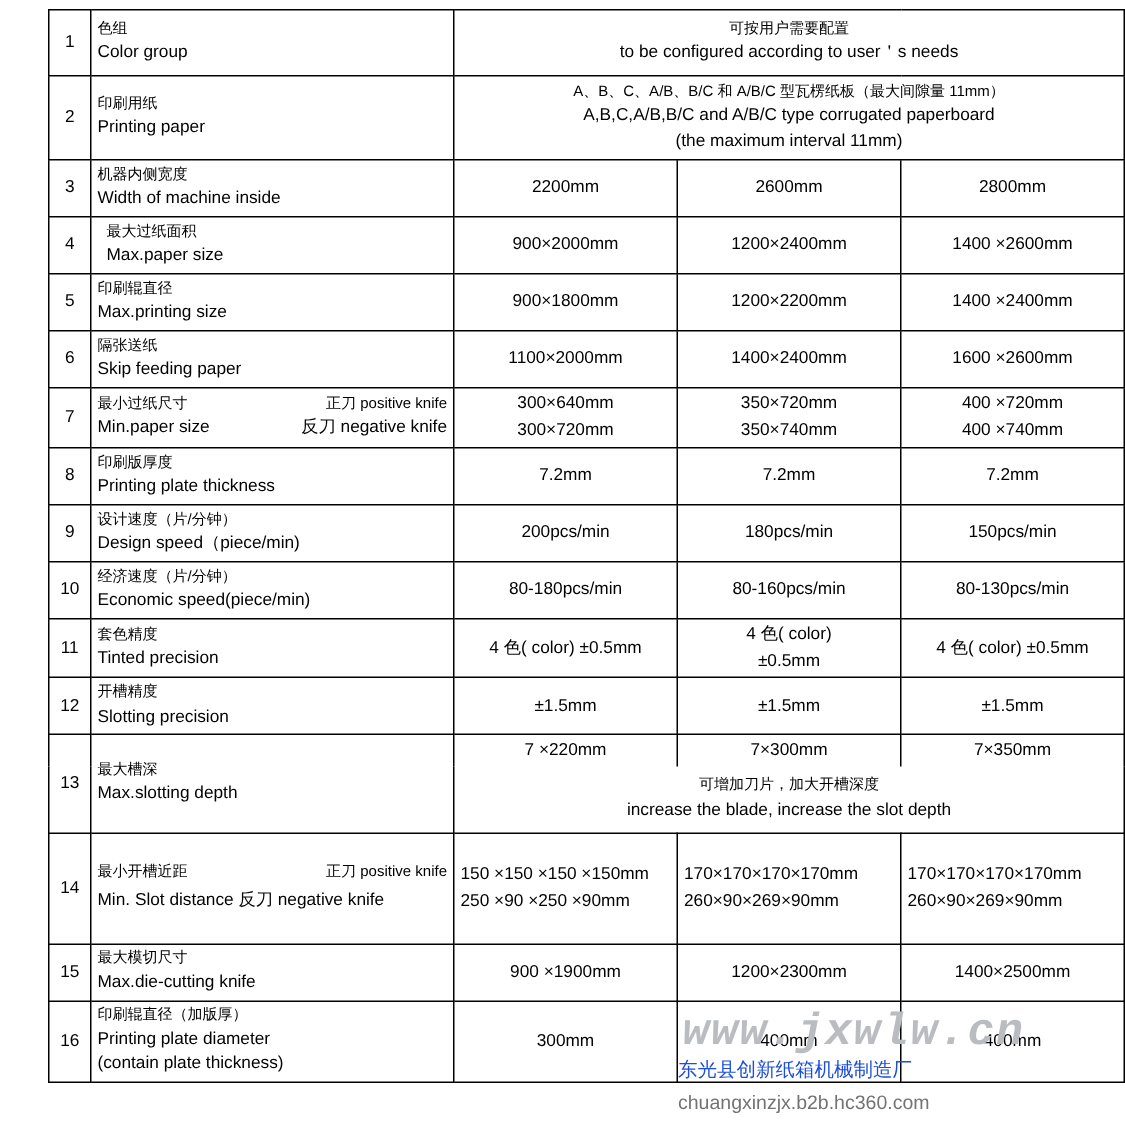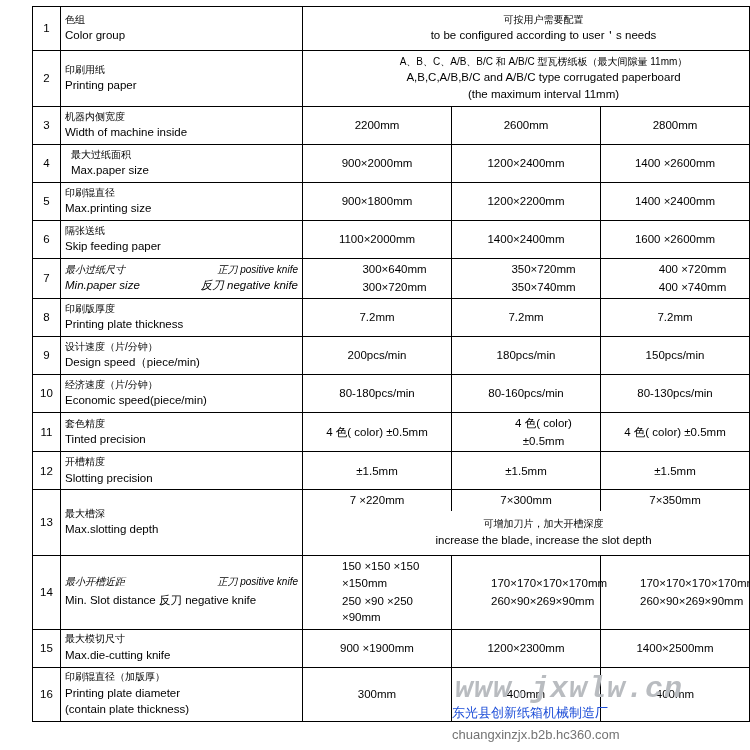--- a/index.html
+++ b/index.html
@@ -38,27 +38,26 @@
   }
   td.item {
     text-align: left;
     padding-left: 8px;
   }
   td.val {
     text-align: center;
   }
   .zh { display: block; font-size: 10px; }
   .en { display: block; font-size: 11.5px; }
-  .line { display: block; margin-left: 35px; }
+  .line { display: block; }
   .item-inline {
     display: flex;
     justify-content: space-between;
     align-items: center;
     gap: 4px;
-    font-style: italic;
   }
   .item-inline .lbl { white-space: nowrap; }
   .val-two .line + .line { margin-top: 1px; }
   .center-wide { text-align: center; }
 
   
   .wm-big {
     position: absolute;
     left: 455px;
     top: 672px;

